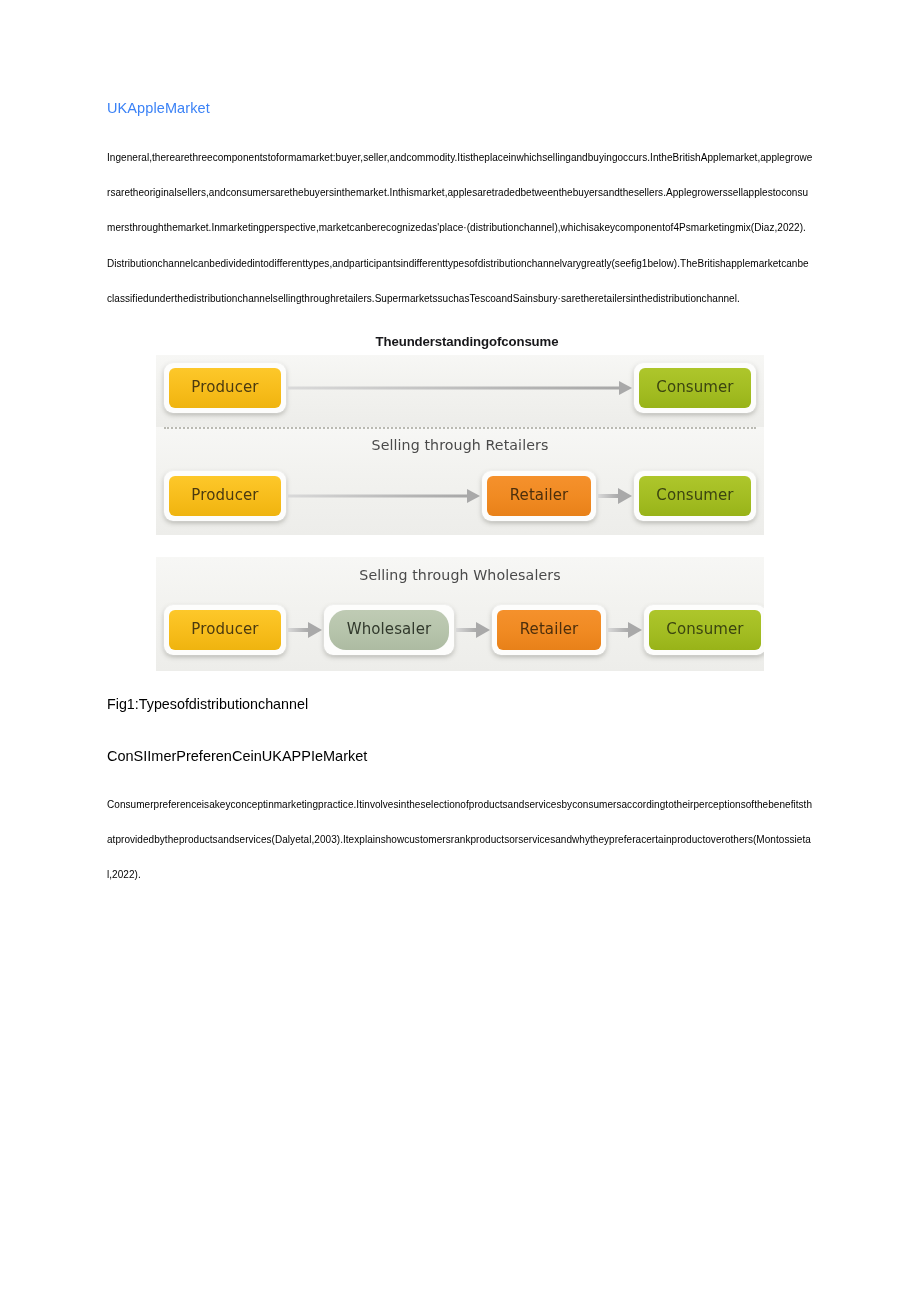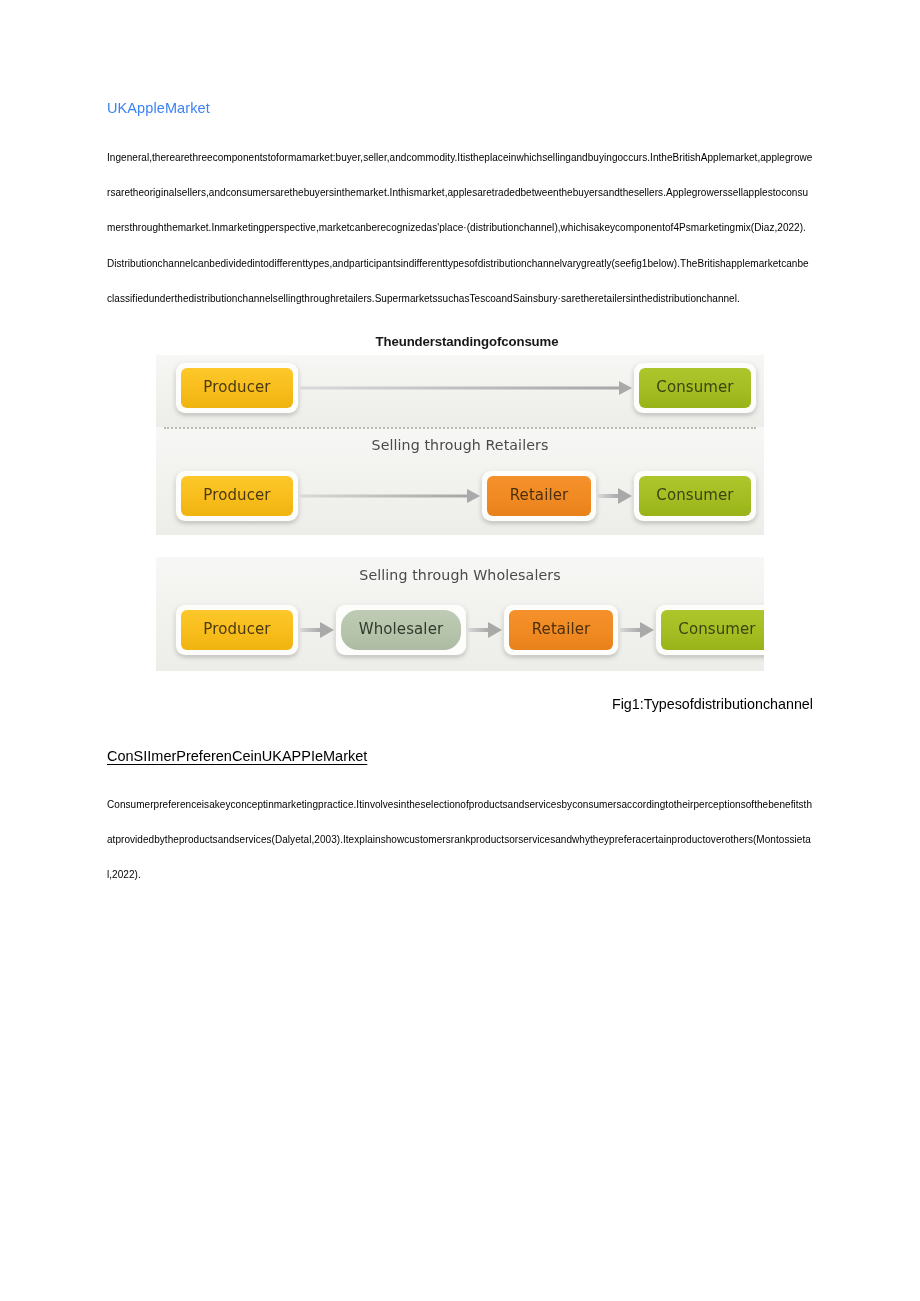--- a/index.html
+++ b/index.html
@@ -50,31 +50,30 @@
     word-break: break-all;
     overflow-wrap: anywhere;
     letter-spacing: 0.05px;
   }
 
   .section-heading {
     font-size: 14.5px;
     line-height: 26px;
     color: #000;
     margin: 0 0 10px 0;
-    text-decoration: underline;
     text-underline-offset: 2.5px;
     display: inline-block;
   }
 
   .heading-wrap { margin: 0 0 8px 0; }
 
   .fig-caption {
     font-size: 14.3px;
     line-height: 26px;
-    text-align: right;
+    text-align: left;
     color: #000;
     margin: 20px 0 26px 0;
   }
 
   
   .figure {
     position: relative;
     width: 608px;
     margin: 18px 0 0 49px;
   }
@@ -114,21 +113,21 @@
     text-align: center;
     font-size: 14.2px;
     color: #4a4a4a;
     padding-top: 10px;
     letter-spacing: 0.1px;
     font-family: "DejaVu Sans", sans-serif;
   }
 
   .row {
     position: absolute;
-    left: 12px; right: 0;
+    left: 0; right: 0;
     display: flex;
     align-items: center;
   }
 
   
   .node {
     position: relative;
     border-radius: 9px;
     background: #fdfdfc;
     padding: 5px;

